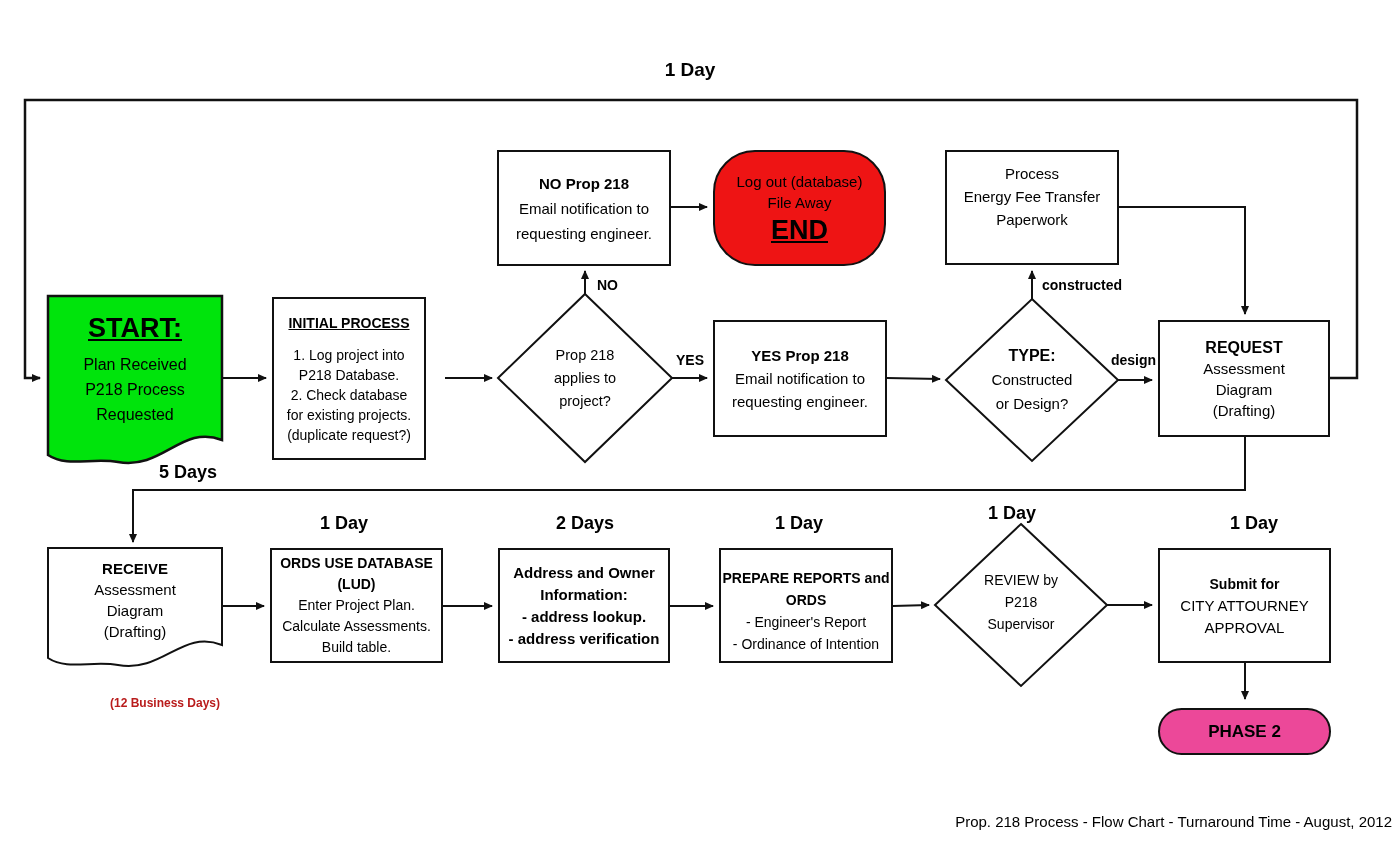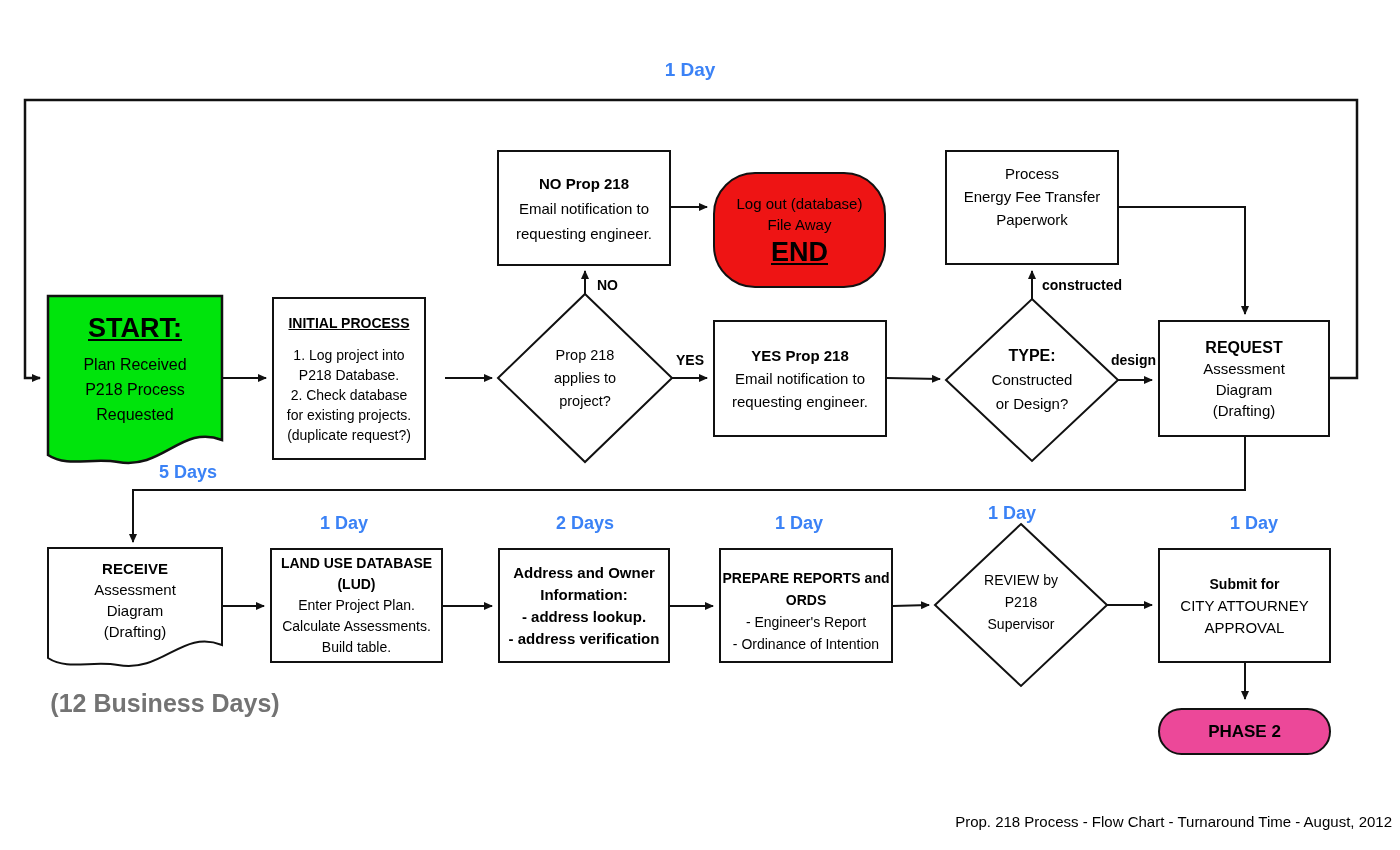--- a/index.html
+++ b/index.html
@@ -19,21 +19,21 @@
   .overlay{
     position:absolute;display:flex;flex-direction:column;align-items:center;
     justify-content:center;text-align:center;
   }
   
   #initial-process{left:272px;top:297px;width:154px;height:163px;font-size:14px;line-height:20px;}
   #initial-process .t{margin-bottom:12px;font-size:14px;}
   #no-prop218{left:497px;top:150px;width:174px;height:116px;font-size:15px;line-height:25px;}
   #end-node{
     left:713px;top:150px;width:173px;height:116px;border-radius:42px;
-    background:#ee1414;font-size:15px;line-height:21px;border-width:2.5px;margin-top:22px;
+    background:#ee1414;font-size:15px;line-height:21px;border-width:2.5px;
   }
   #end-node .endword{font-size:27px;font-weight:bold;text-decoration:underline;line-height:30px;margin-top:2px;}
   #process-energy{left:945px;top:150px;width:174px;height:115px;font-size:15px;line-height:23px;padding-bottom:22px;}
   #yes-prop218{left:713px;top:320px;width:174px;height:117px;font-size:15px;line-height:23px;}
   #request-node{left:1158px;top:320px;width:172px;height:117px;font-size:15px;line-height:21px;}
   #request-node .t{font-size:16px;}
   #lud-node{left:270px;top:548px;width:173px;height:115px;font-size:14px;line-height:21px;}
   #address-node{left:498px;top:548px;width:172px;height:115px;font-size:15px;line-height:22px;font-weight:bold;}
   #prepare-node{left:719px;top:548px;width:174px;height:115px;font-size:14px;line-height:22px;padding-top:10px;text-align:center;}
   #submit-node{left:1158px;top:548px;width:173px;height:115px;font-size:15px;line-height:22px;text-align:right;}
@@ -47,26 +47,26 @@
   #start-text .big{font-size:27px;font-weight:bold;text-decoration:underline;margin-bottom:8px;}
   #start-text .ln{font-size:16px;line-height:25px;}
   #receive-text{left:48px;top:552px;width:174px;height:96px;font-size:15px;line-height:21px;}
   #receive-text .t{font-weight:bold;}
   #d1-text{left:505px;top:340px;width:160px;height:76px;font-size:14.5px;line-height:23px;}
   #d2-text{left:952px;top:344px;width:160px;height:72px;font-size:15px;line-height:24px;}
   #d2-text .t{font-weight:bold;font-size:16px;}
   #d3-text{left:941px;top:567px;width:160px;height:70px;font-size:14px;line-height:22px;}
   
   .lbl{position:absolute;font-weight:bold;white-space:nowrap;}
-  .red{color:#3b82f6;}
+  .red{color:#000000;}
   .time{font-size:18px;}
   .branch{font-size:14px;}
   #phase1{position:absolute;left:40px;top:692px;width:250px;text-align:center;}
   #phase1 .big{font-size:35px;font-weight:bold;letter-spacing:1px;line-height:36px;}
-  #phase1 .sub{font-size:25px;font-weight:bold;color:#737373;line-height:22px;}
+  #phase1 .sub{font-size:12px;font-weight:bold;color:#b91c1c;line-height:22px;}
   #caption{position:absolute;left:800px;top:813px;width:592px;text-align:right;font-size:15px;}
 </style>
 </head>
 <body>
 
 <svg class="layer" viewBox="0 0 1400 850">
   <defs>
     <marker id="ah" markerWidth="9" markerHeight="8" refX="8" refY="4" orient="auto" markerUnits="userSpaceOnUse">
       <path d="M0,0 L9,4 L0,8 Z" fill="#111"></path>
     </marker>
@@ -149,21 +149,21 @@
 </div>
 
 <div class="node" id="request-node">
   <div class="t">REQUEST</div>
   <div>Assessment</div>
   <div>Diagram</div>
   <div>(Drafting)</div>
 </div>
 
 <div class="node" id="lud-node">
-  <div class="t">LAND USE DATABASE</div>
+  <div class="t">ORDS USE DATABASE</div>
   <div class="t">(LUD)</div>
   <div>Enter Project Plan.</div>
   <div>Calculate Assessments.</div>
   <div>Build table.</div>
 </div>
 
 <div class="node" id="address-node">
   <div>Address and Owner</div>
   <div>Information:</div>
   <div>- address lookup.</div>

